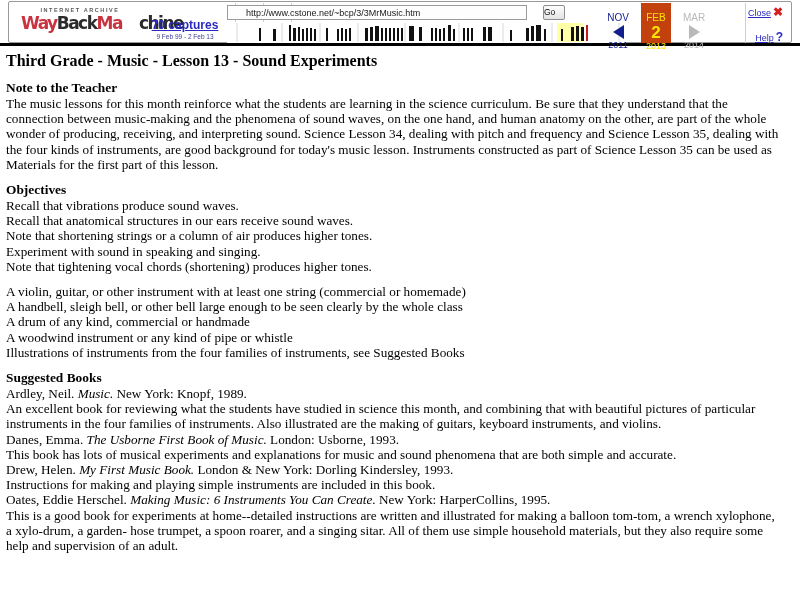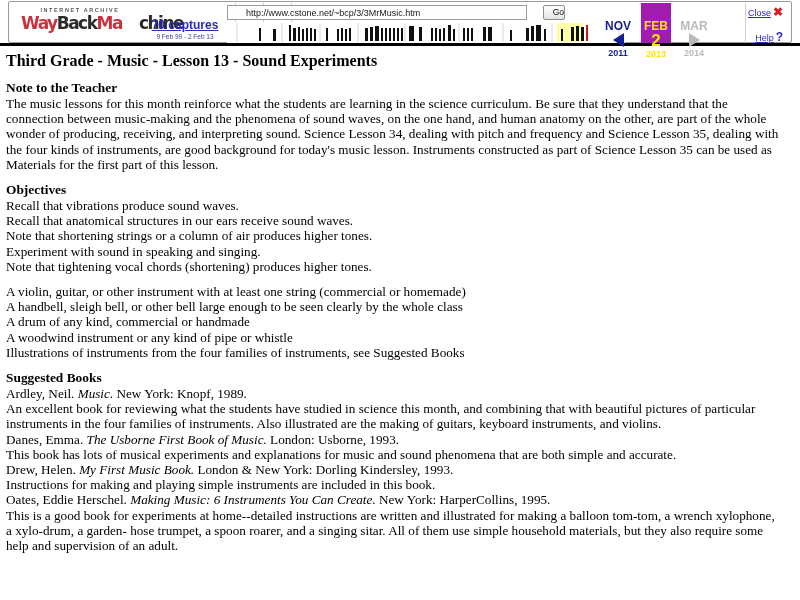--- a/index.html
+++ b/index.html
@@ -110,21 +110,21 @@
   }
   #wb-go {
     position: absolute;
     left: 316px; top: 0;
     width: 22px; height: 15px;
     border: 1px solid #8e8e8e;
     background: linear-gradient(#fdfdfd,#e4e4e4);
     font-size: 8.5px;
     color: #111;
     line-height: 13px;
-    text-align: right;
+    text-align: left;
     box-sizing: border-box;
     border-radius: 2px;
     cursor: pointer;
     padding: 0;
     font-family: "Liberation Sans", sans-serif;
   }
 
   
   #wb-timeline {
     position: absolute;
@@ -140,33 +140,33 @@
     width: 140px; height: 40px;
   }
   .wb-month-col {
     position: absolute;
     top: 0;
     width: 42px;
     height: 40px;
     text-align: center;
   }
   #wb-prev-col { left: 0; }
-  #wb-cur-col  { left: 44px; background: #a21caf; width: 30px; }
+  #wb-cur-col  { left: 44px; background: #c2410c; width: 30px; }
   #wb-next-col { left: 76px; }
 
   .wb-mon {
-    font-size: 12px;
-    font-weight: bold;
+    font-size: 10px;
+    font-weight: normal;
     line-height: 12px;
-    padding-top: 17px;
+    padding-top: 9px;
     font-family: "Liberation Sans", sans-serif;
   }
   .wb-yr {
     font-size: 9px;
-    font-weight: bold;
+    font-weight: normal;
     line-height: 11px;
     font-family: "Liberation Sans", sans-serif;
   }
   #wb-prev-mon, #wb-prev-yr { color: #141f8f; }
   #wb-next-mon, #wb-next-yr { color: #b9b9b9; }
   #wb-cur-mon, #wb-cur-yr { color: #ffe400; }
   #wb-cur-day {
     color: #ffe400;
     font-size: 17px;
     font-weight: bold;

